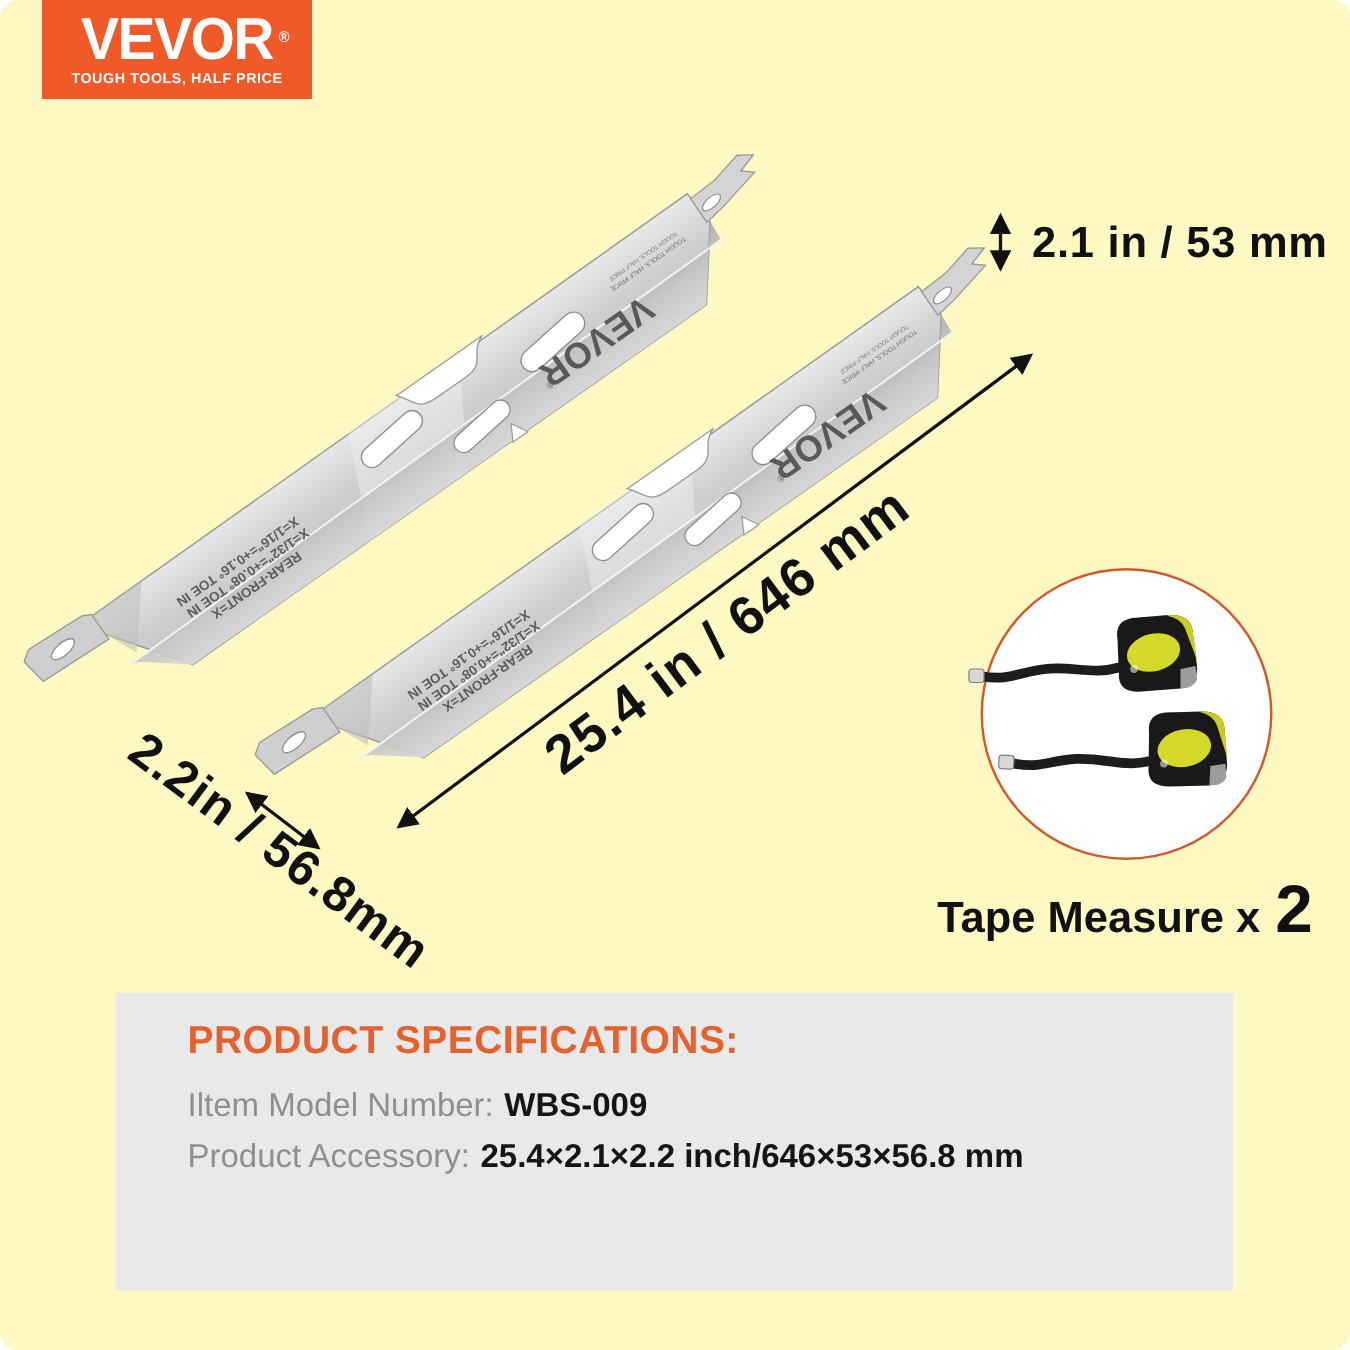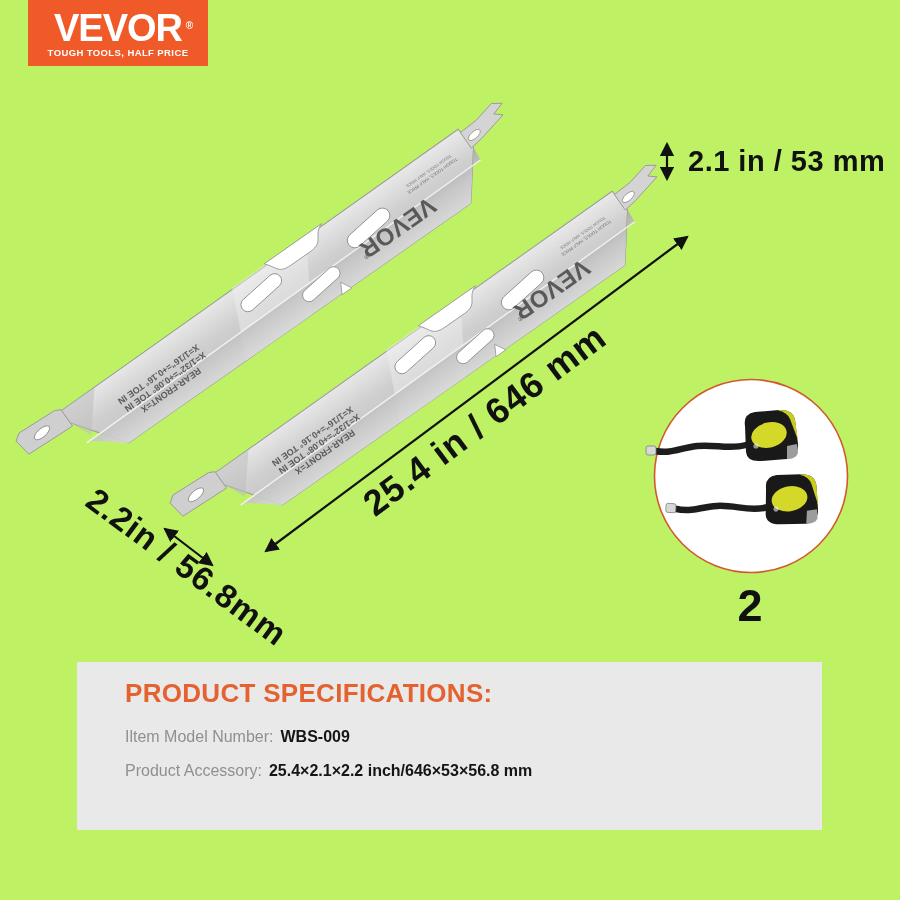--- a/index.html
+++ b/index.html
@@ -1,42 +1,42 @@
 <!DOCTYPE html>
 <html><head>
 <meta charset="utf-8">
 <style>
   html,body{margin:0;padding:0;background:#ffffff;}
-  .canvas{position:relative;width:900px;height:900px;background:#bef264;overflow:hidden;
-          font-family:"Liberation Sans","DejaVu Sans",sans-serif;}
+  .canvas{position:relative;width:900px;height:900px;background:#fef9c3;overflow:hidden;
+          font-family:"Liberation Sans","DejaVu Sans",sans-serif;border-radius:12px;}
 
   
   .logo-box{position:absolute;left:28px;top:0;width:180px;height:66px;background:#F05A28;
             display:flex;flex-direction:column;align-items:center;justify-content:center;}
   .logo-word{color:#fff;font-weight:700;font-size:38px;line-height:36px;letter-spacing:-1px;
              transform:scaleY(1.04);position:relative;}
   .logo-reg{font-size:10px;font-weight:700;position:absolute;top:-1px;right:-11px;letter-spacing:0;}
   .logo-tagline{color:#fff;font-weight:700;font-size:9.5px;letter-spacing:.4px;margin-top:2px;white-space:nowrap;}
 
   
   .scene{position:absolute;left:0;top:0;width:900px;height:900px;}
   .dim-label{font-weight:700;fill:#111;}
 
   
   .tape-caption{position:absolute;left:555px;top:580px;width:390px;display:flex;
                 align-items:baseline;justify-content:center;gap:10px;}
   .tape-caption .cap{font-size:29px;font-weight:700;color:#111;}
   .tape-caption .big2{font-size:45px;font-weight:700;color:#111;}
 
   
-  .specs{position:absolute;left:77px;top:662px;width:745px;height:168px;background:#E9E9E9;}
+  .specs{position:absolute;left:77px;top:662px;width:745px;height:198px;background:#E9E9E9;}
   .specs-title{position:absolute;left:48px;top:16px;font-size:26px;font-weight:700;
                color:#E4622F;letter-spacing:.3px;}
   .specs-rows{position:absolute;left:48px;top:58px;right:20px;}
-  .spec-row{height:33.5px;line-height:33.5px;font-size:16px;white-space:nowrap;}
+  .spec-row{height:33.5px;line-height:33.5px;font-size:22px;white-space:nowrap;}
   .spec-label{color:#8f8f8f;margin-right:7px;}
   .spec-value{color:#151515;font-weight:700;}
 </style>
 </head>
 <body>
 
 <div class="canvas">
 
   <div class="logo-box">
     <div class="logo-word">
@@ -126,20 +126,21 @@
 
     <line x1="165" y1="529" x2="212" y2="565" stroke="#111" stroke-width="2.2" marker-start="url(#ah)" marker-end="url(#ah)"></line>
     <text x="180" y="576" transform="rotate(36.5 180 576)" text-anchor="middle" class="dim-label" font-size="33" letter-spacing="1">2.2in / 56.8mm</text>
 
     <circle cx="751" cy="476" r="96.5" fill="#ffffff" stroke="#D05A2E" stroke-width="1.6"></circle>
     <use href="#tape" transform="translate(735,408)"></use>
     <use href="#tape" transform="translate(757,470) rotate(3)"></use>
   </svg>
 
   <div class="tape-caption">
+    <span class="cap">Tape Measure x</span>
     <span class="big2">2</span>
   </div>
 
   <div class="specs">
     <div class="specs-title">PRODUCT SPECIFICATIONS:</div>
     <div class="specs-rows">
       <div class="spec-row">
         <span class="spec-label">Iltem Model Number:</span><span class="spec-value">WBS-009</span>
       </div>
       <div class="spec-row">

